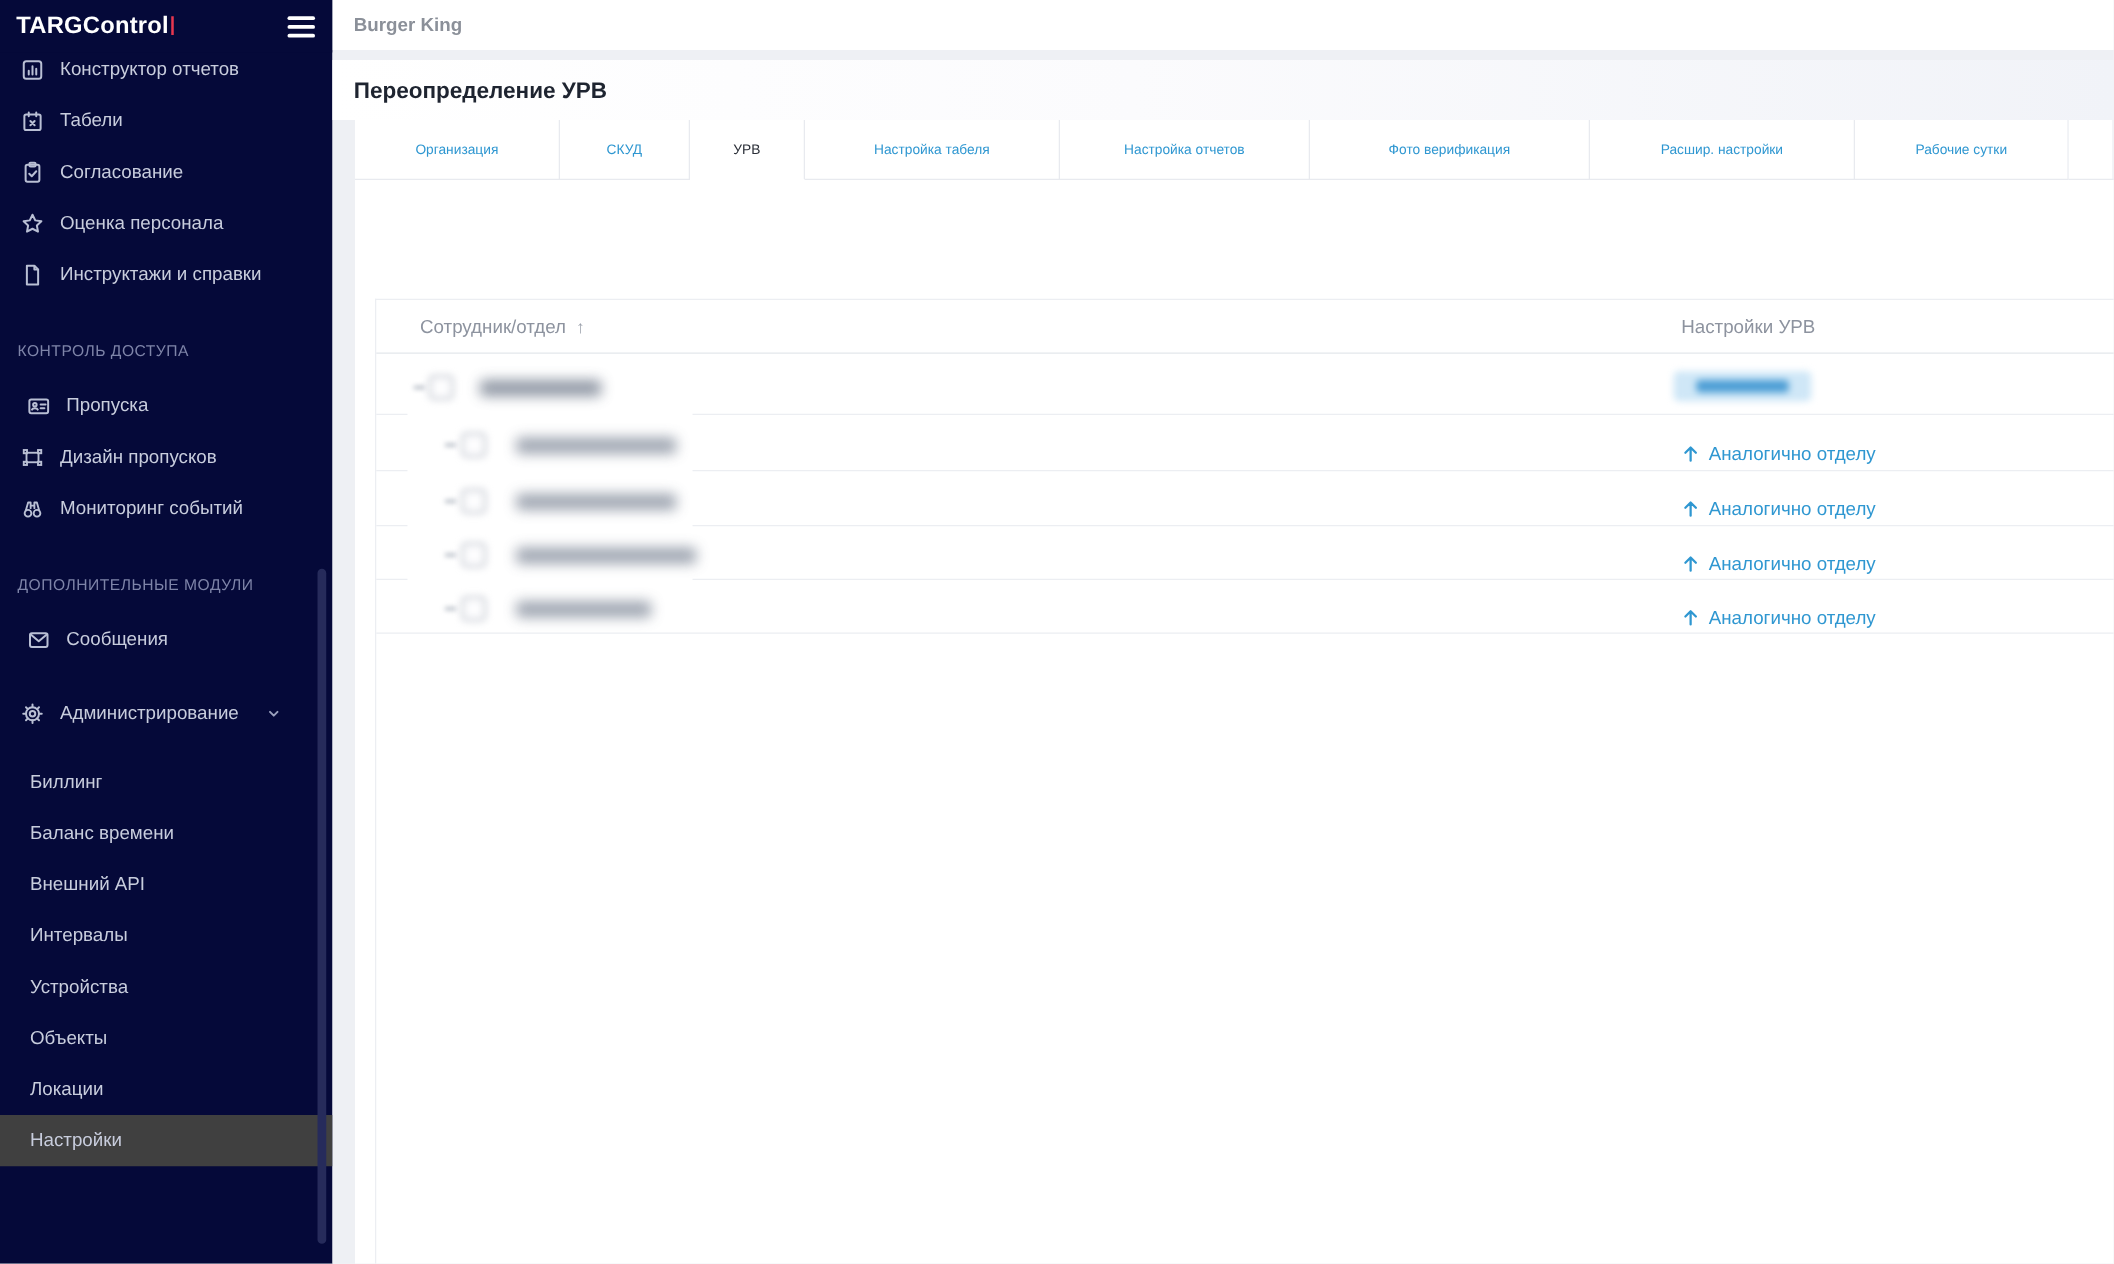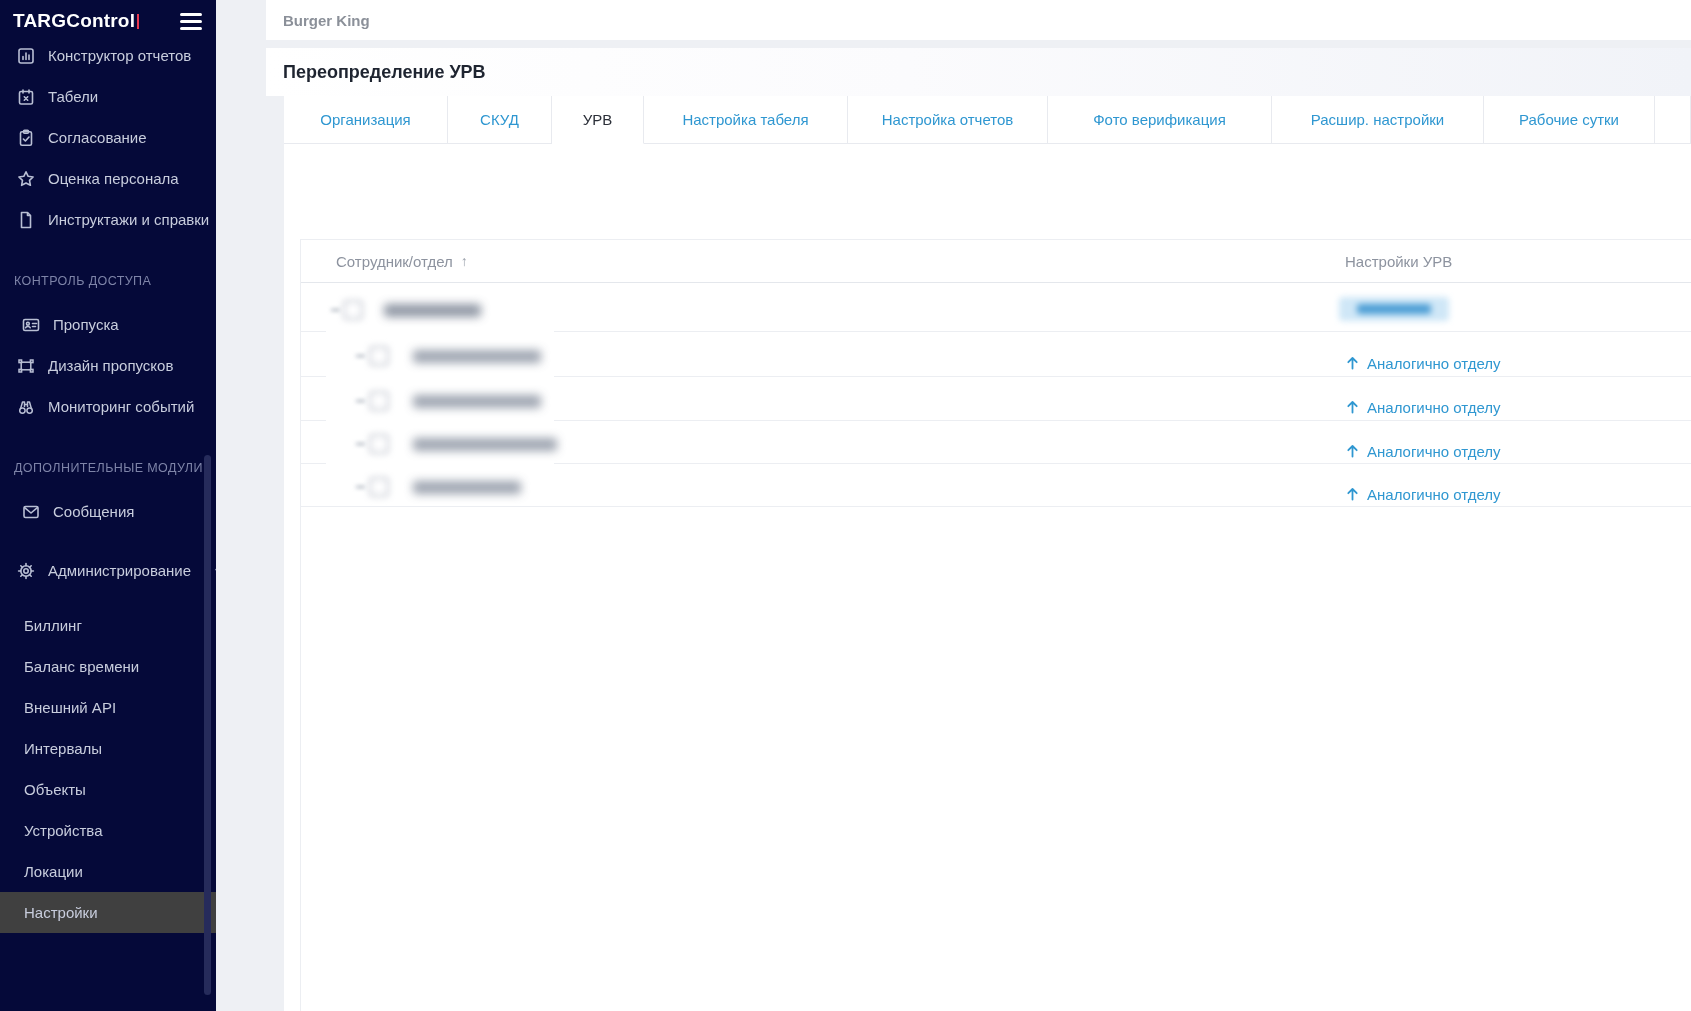--- a/index.html
+++ b/index.html
@@ -6,21 +6,21 @@
   html,body { width:1691px; height:1011px; overflow:hidden; }
   body {
     font-family:"Liberation Sans", sans-serif;
     background:#eef0f4;
     position:relative;
     color:#30343c;
   }
 
   
   .sidebar {
-    position:absolute; left:0; top:0; width:216px; height:1011px;
+    position:absolute; left:0; top:0; width:266px; height:1011px;
     background:#050939; overflow:hidden;
   }
   .sb-header {
     position:relative; z-index:5; height:42px; background:#050939;
     display:flex; align-items:center; padding-left:13px;
   }
   .logo { color:#ffffff; font-size:19px; font-weight:700; letter-spacing:.2px; position:relative; }
   .logo::after { content:""; display:inline-block; width:2px; height:15px; background:#e8374f; margin-left:2px; transform:translateY(2px); }
   .burger { position:absolute; right:12px; top:13px; width:24px; height:17px; cursor:pointer; background:none; border:none; }
   .burger span { display:block; width:22px; height:2.5px; background:#fff; border-radius:2px; margin-bottom:4.5px; }
@@ -62,21 +62,21 @@
     margin-top:8px; height:48px;
     background:linear-gradient(90deg,#ffffff 0%,#fbfbfd 45%,#f1f3f8 100%);
     display:flex; align-items:center; padding-left:17px;
   }
   .page-title { color:#1e2430; font-size:18px; font-weight:700; }
 
   .panel { position:absolute; left:18px; top:96px; right:0; bottom:0; background:#ffffff; }
   .tabs { display:flex; height:48px; }
   .tab {
     display:flex; align-items:center; justify-content:center;
-    font-size:15px; color:#2f97d1; background:#fff; cursor:pointer;
+    font-size:11px; color:#2f97d1; background:#fff; cursor:pointer;
     border-right:1px solid #e8eaef; border-bottom:1px solid #e8eaef;
   }
   .tab.active { color:#2b2f38; border-bottom:1px solid transparent; }
   .tab.filler { cursor:default; }
 
   
   .table {
     position:absolute; left:16px; top:143px; width:1532px; bottom:0;
     border-top:1px solid #eceef2; border-left:1px solid #eceef2;
   }
@@ -234,22 +234,22 @@
             <path d="M4 5.5l3 3 3-3"></path>
           </svg>
       </span>
     </div>
 
     <div class="sb-sub">
       <div class="sb-subitem">Биллинг</div>
       <div class="sb-subitem">Баланс времени</div>
       <div class="sb-subitem">Внешний API</div>
       <div class="sb-subitem">Интервалы</div>
+      <div class="sb-subitem">Устройства</div>
       <div class="sb-subitem">Объекты</div>
-      <div class="sb-subitem">Устройства</div>
       <div class="sb-subitem">Локации</div>
       <div class="sb-subitem active">Настройки</div>
     </div>
   </nav>
 
   <div class="sb-thumb"></div>
 </aside>
 
 <main class="main">
   <div class="topbar">

